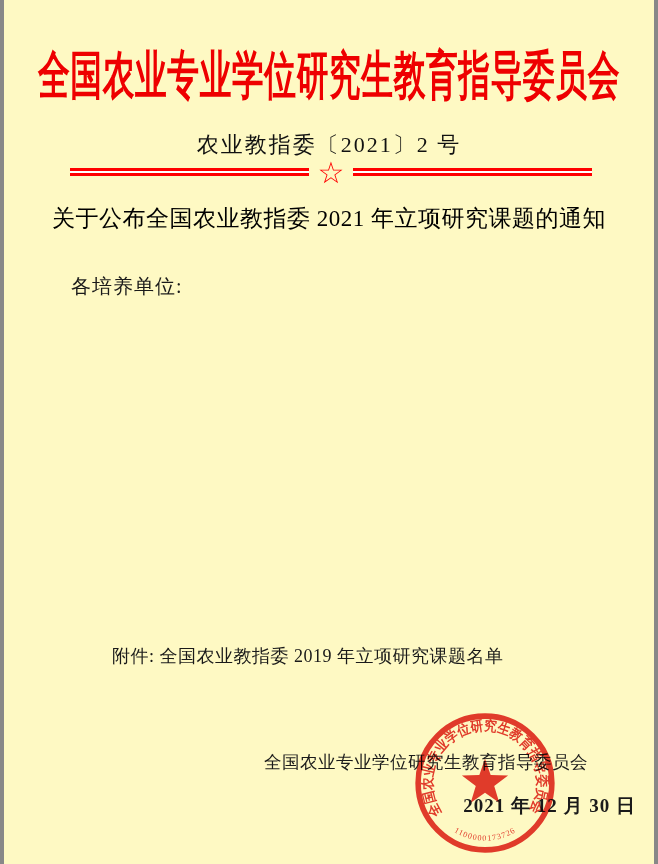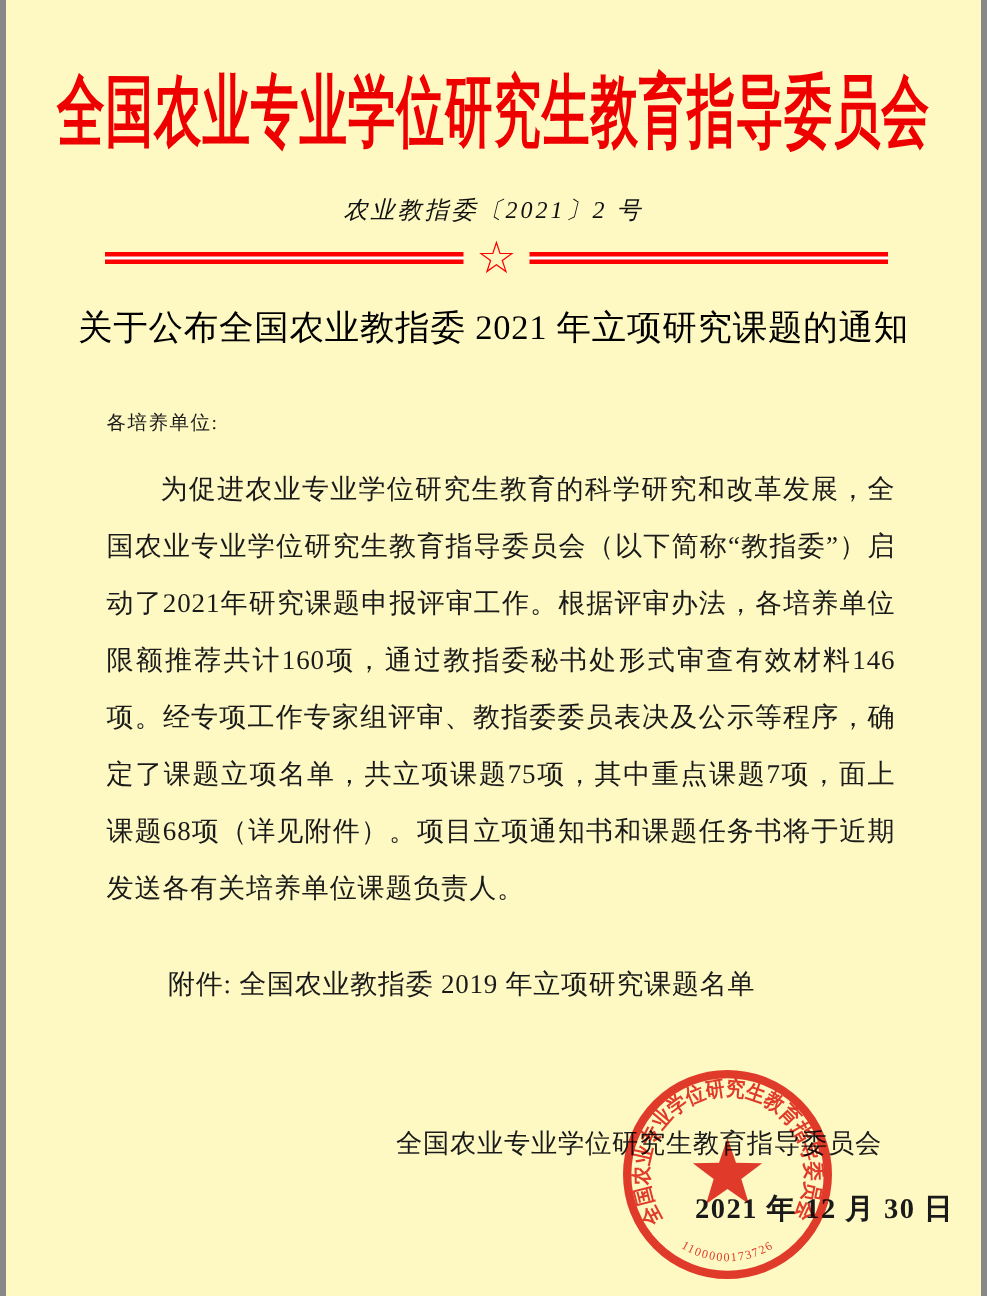--- a/index.html
+++ b/index.html
@@ -8,31 +8,31 @@
     font-family:"Liberation Serif","DejaVu Serif",serif;color:#1a1a1a;overflow:hidden;
   }
   
   .letterhead{position:absolute;top:46px;left:0;width:100%;display:flex;justify-content:center;}
   .letterhead span{
     display:inline-block;white-space:nowrap;font-size:52px;line-height:60px;font-weight:700;
     color:#ee0000;transform:scaleX(0.61);transform-origin:center;letter-spacing:1px;
   }
   
   .docnum{position:absolute;top:130px;left:0;width:100%;text-align:center;
-    font-size:16px;letter-spacing:2px;color:#111;font-style:italic;}
+    font-size:22px;letter-spacing:2px;color:#111;}
   
   .separator{position:absolute;top:168px;left:66px;right:62px;display:flex;align-items:center;}
   .sep-line{flex:1;height:2px;background:#ffffff;border-top:3px solid #ff0000;border-bottom:3px solid #ff0000;}
   .sep-star{flex:0 0 auto;margin:0 9px;color:#ff0000;font-size:30px;line-height:0;
     font-family:"DejaVu Sans",sans-serif;position:relative;top:1px;}
   
   .notice-title{position:absolute;top:203px;left:0;width:100%;margin:0;text-align:center;
     font-size:23px;font-weight:400;letter-spacing:0.5px;color:#000;}
   
-  .salutation{position:absolute;top:273px;left:67px;font-size:13px;letter-spacing:1px;}
+  .salutation{position:absolute;top:273px;left:67px;font-size:20px;letter-spacing:1px;}
   
   .para{position:absolute;top:307px;left:67px;width:526px;margin:0;
     font-size:18px;line-height:38px;letter-spacing:0.6px;text-align:justify;text-indent:2em;}
   
   .attachment{position:absolute;top:644px;left:108px;font-size:18px;letter-spacing:0.5px;}
   
   .signature{position:absolute;top:750px;right:66px;font-size:17.5px;letter-spacing:0.5px;}
   .date{position:absolute;top:793px;right:18px;font-size:19px;letter-spacing:1px;font-weight:bold;}
   
   .seal{position:absolute;left:405px;top:707px;width:152px;height:152px;
@@ -53,21 +53,20 @@
   <div class="separator">
     <div class="sep-line"></div>
     <span class="sep-star">☆</span>
     <div class="sep-line"></div>
   </div>
 
   <h1 class="notice-title">关于公布全国农业教指委 2021 年立项研究课题的通知</h1>
 
   <div class="salutation">各培养单位:</div>
 
-  <p class="para">为促进农业专业学位研究生教育的科学研究和改革发展，全国农业专业学位研究生教育指导委员会（以下简称“教指委”）启动了2021年研究课题申报评审工作。根据评审办法，各培养单位限额推荐共计160项，通过教指委秘书处形式审查有效材料146项。经专项工作专家组评审、教指委委员表决及公示等程序，确定了课题立项名单，共立项课题75项，其中重点课题7项，面上课题68项（详见附件）。项目立项通知书和课题任务书将于近期发送各有关培养单位课题负责人。</p>
 
   <div class="attachment">附件: 全国农业教指委 2019 年立项研究课题名单</div>
 
   <div class="signature">全国农业专业学位研究生教育指导委员会</div>
   <div class="date">2021 年 12 月 30 日</div>
 
   <svg class="seal" viewBox="0 0 150 150" xmlns="http://www.w3.org/2000/svg">
     <defs>
       <path id="seal-top-arc" d="M 32.4,104.8 A 52 52 0 1 1 117.6,104.8" fill="none"></path>
       <path id="seal-bottom-arc" d="M 42.3,121.7 A 57 57 0 0 0 107.7,121.7" fill="none"></path>

